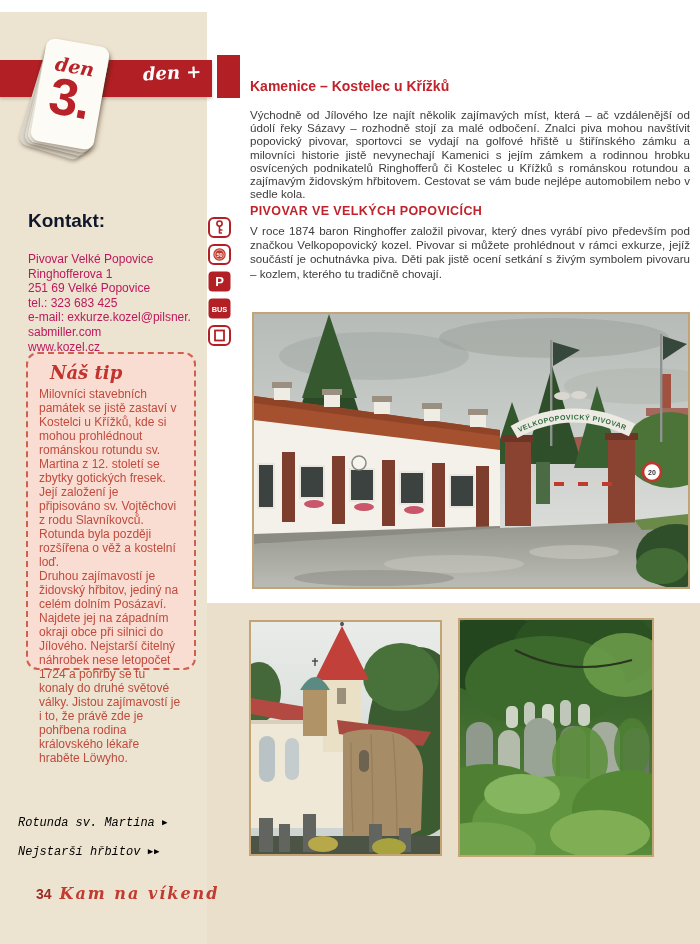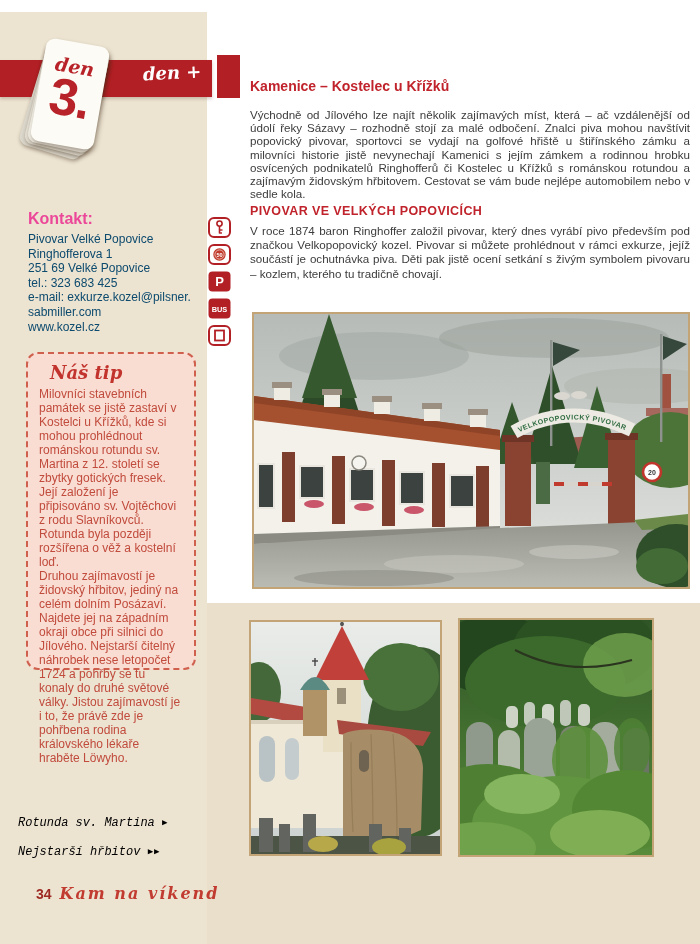--- a/index.html
+++ b/index.html
@@ -26,22 +26,22 @@
   .sheet.s3{transform:rotate(12deg) translate(-1px,3px);background:#f0ede4;}
   .day-card{position:absolute;left:0;top:0;width:64px;height:104px;border-radius:9px;
             background:#fcfbf5;transform:rotate(10deg);
             box-shadow:2px 3px 5px rgba(60,40,20,.4);text-align:center;}
   .day-card .den{display:block;margin-top:13px;font-family:"DejaVu Serif",serif;
                  font-style:italic;font-weight:bold;font-size:19px;color:#b8232a;}
   .day-card .num{display:block;margin-top:-2px;font-size:52px;font-weight:bold;
                  color:#b8232a;line-height:.92;letter-spacing:-2px;}
   
   .contact{position:absolute;left:28px;top:210px;width:175px;}
-  .contact .hd{font-size:16px;font-weight:bold;color:#ec4899;margin-bottom:4px;}
-  .contact .ln{font-size:12px;line-height:14.6px;color:#0c4a6e;}
+  .contact .hd{font-size:19px;font-weight:bold;color:#0f172a;margin-bottom:20px;}
+  .contact .ln{font-size:12px;line-height:14.6px;color:#be185d;}
   .tipbox{position:absolute;left:26px;top:352px;width:170px;height:318px;box-sizing:border-box;
           background:#f9ddd2;border:2px dashed #d0604e;border-radius:12px;padding:8px 11px;}
   .tipbox .tiphd{font-family:"DejaVu Serif",serif;font-style:italic;font-weight:bold;
                  font-size:18px;color:#c3332e;margin:0 0 4px 11px;}
   .tipbox .tiptx{font-size:12px;line-height:14px;color:#c14b3d;}
   .caption{position:absolute;left:18px;font-family:Liberation Mono, monospace;
            font-style:italic;font-size:12px;color:#000000;}
   .caption .arrows{font-size:9px;letter-spacing:1px;font-style:normal;position:relative;top:-1px;}
   .cap1{top:816px;} .cap2{top:845px;}
   .footer{position:absolute;left:36px;top:884px;display:flex;align-items:baseline;gap:8px;}

